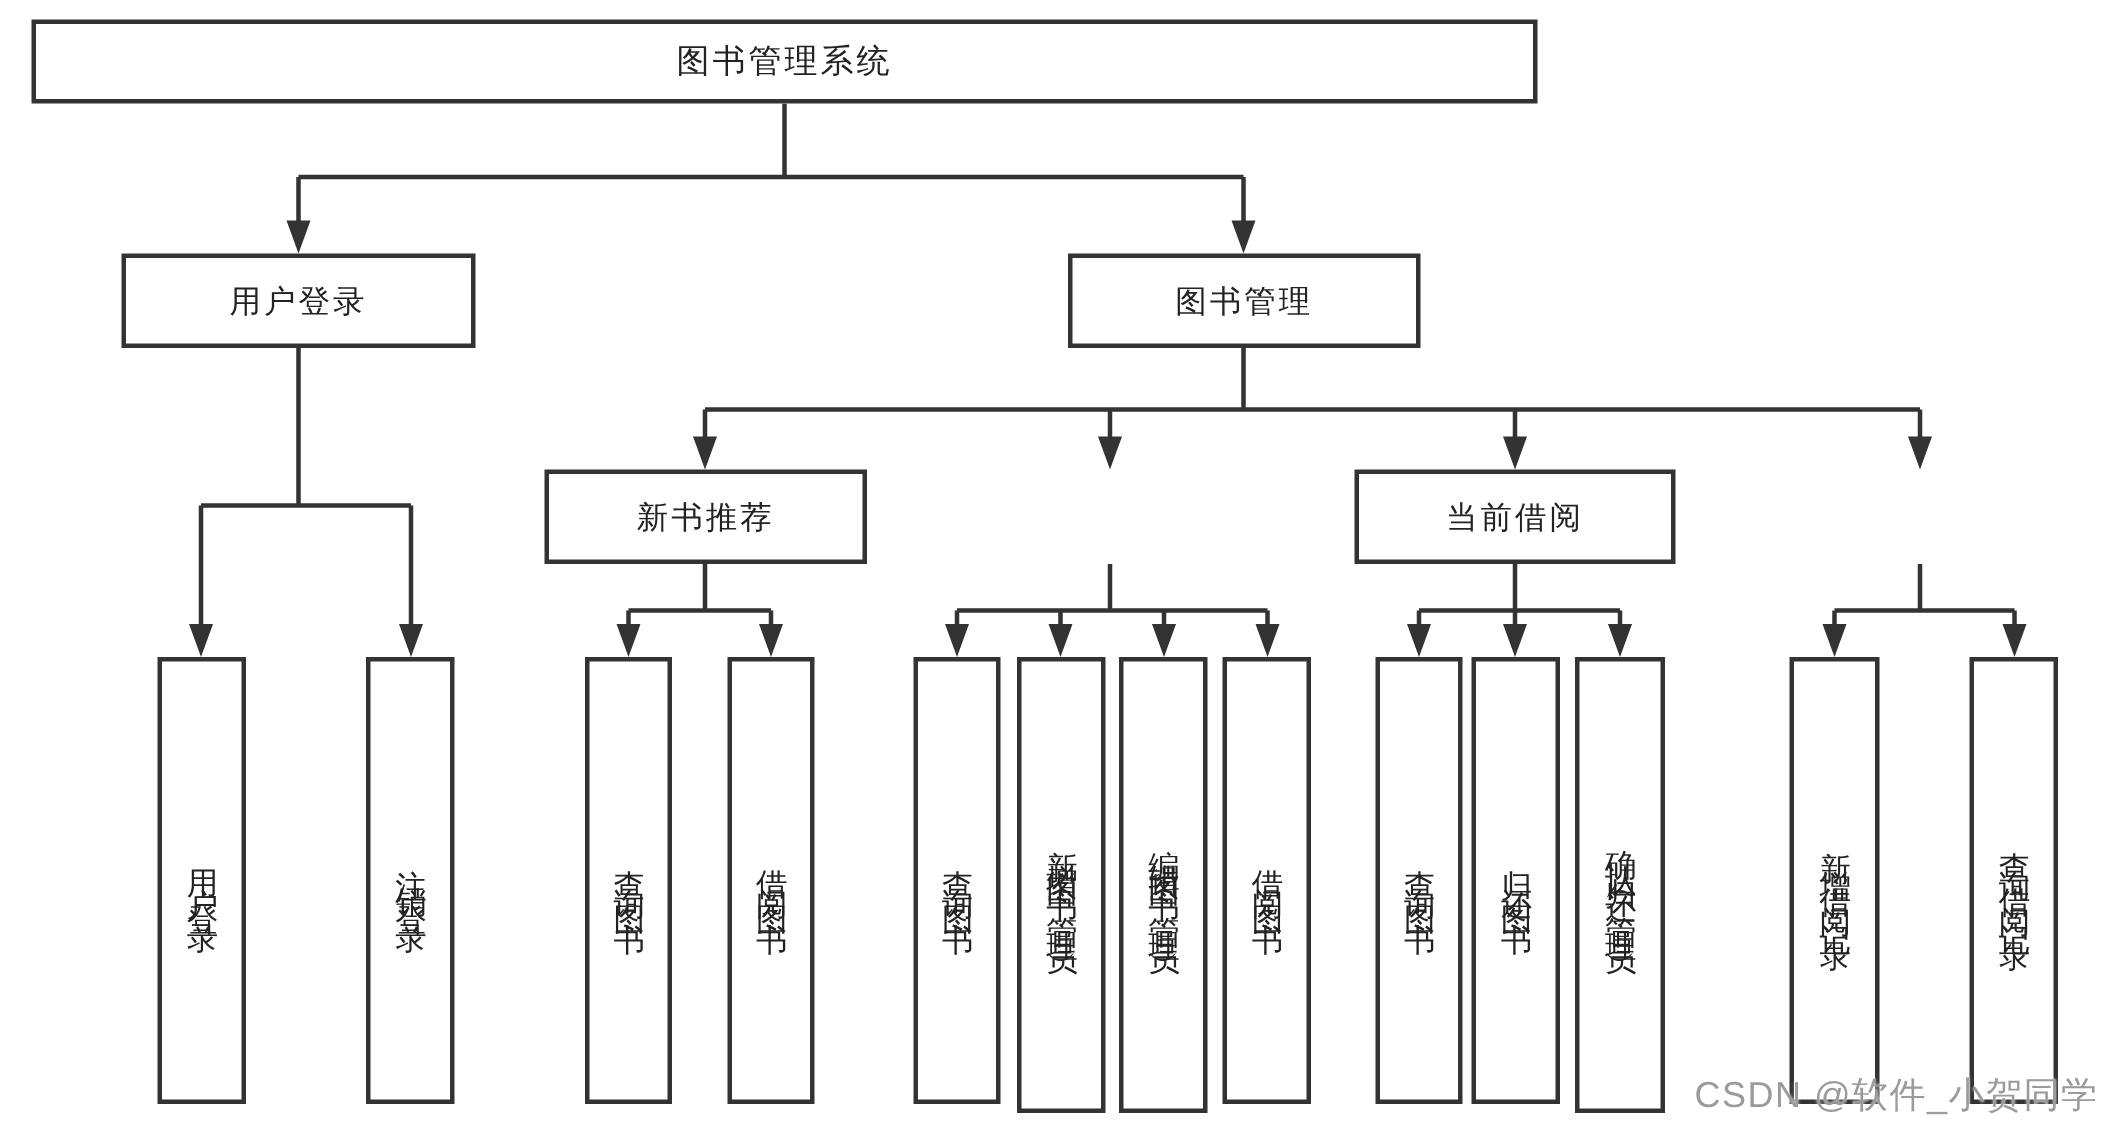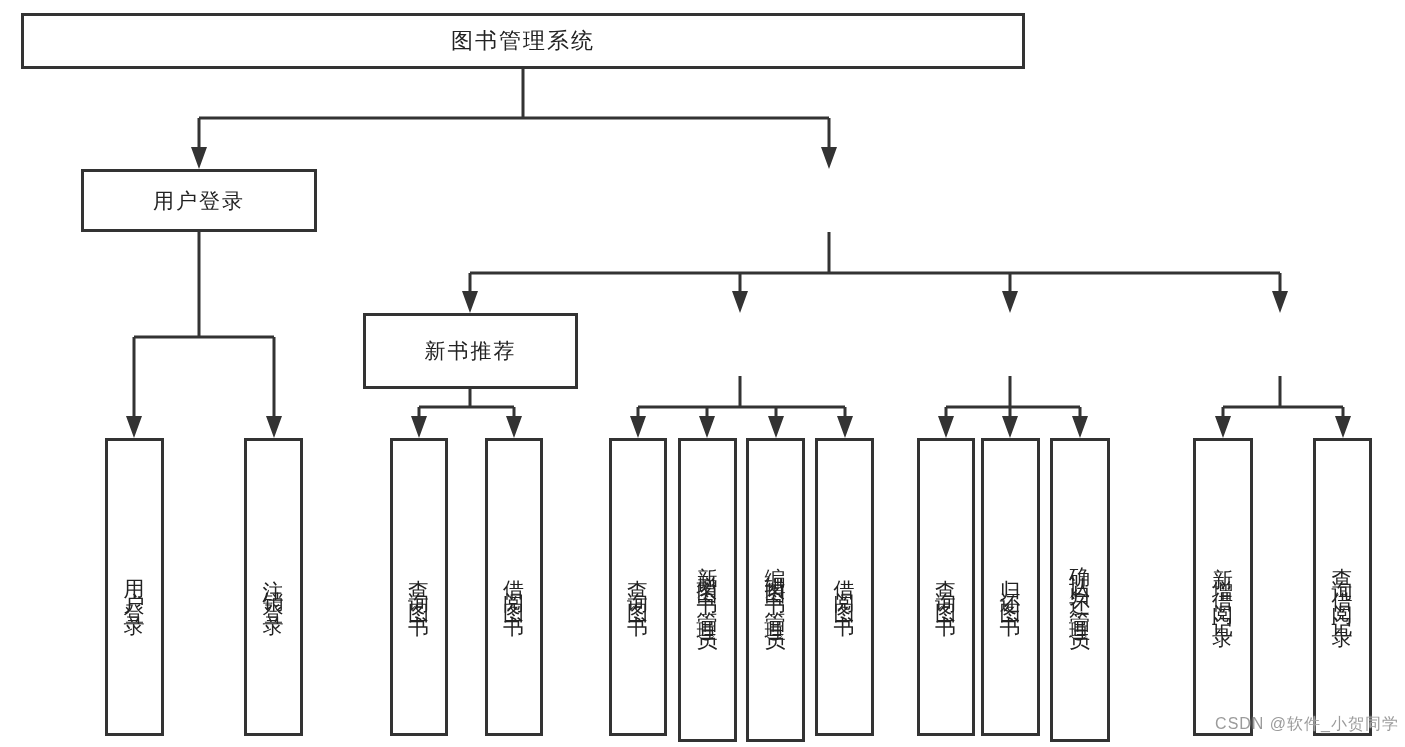--- a/index.html
+++ b/index.html
@@ -42,21 +42,21 @@
     text-orientation: mixed;
     letter-spacing: 12px;
     font-size: 21px;
     line-height: 1;
   }
   .vnode.tight span { letter-spacing: 9px; }
   .watermark {
     position: absolute;
     right: 6px;
     top: 714px;
-    font-size: 16px;
+    font-size: 24px;
     color: #9b9b9b;
     letter-spacing: 1px;
     z-index: 2;
     text-shadow: 0 0 2px #ffffff;
     white-space: nowrap;
   }
 </style>
 </head>
 <body>
 
@@ -93,23 +93,29 @@
          M1335 416 H1351 L1343 438 Z"></path>
   </svg>
 
   <div class="node root" style="left:21px;top:13px;width:1004px;height:56px">
     <span>图书管理系统</span>
   </div>
 
   <div class="node" style="left:81px;top:169px;width:236px;height:63px">
     <span>用户登录</span>
   </div>
+  <div class="node" style="left:712px;top:169px;width:235px;height:63px">
+    <span>图书管理</span>
+  </div>
 
-  <div class="node" style="left:363px;top:313px;width:215px;height:76px">
+  <div class="node" style="left:363px;top:313px;width:215px;height:63px">
     <span>新书推荐</span>
+  </div>
+  <div class="node" style="left:903px;top:313px;width:214px;height:63px">
+    <span>当前借阅</span>
   </div>
 
   <div class="node vnode" style="left:105px;top:438px;width:59px;height:298px">
     <span>用户登录</span>
   </div>
   <div class="node vnode" style="left:244px;top:438px;width:59px;height:298px">
     <span>注销登录</span>
   </div>
 
   <div class="node vnode" style="left:390px;top:438px;width:58px;height:298px">

